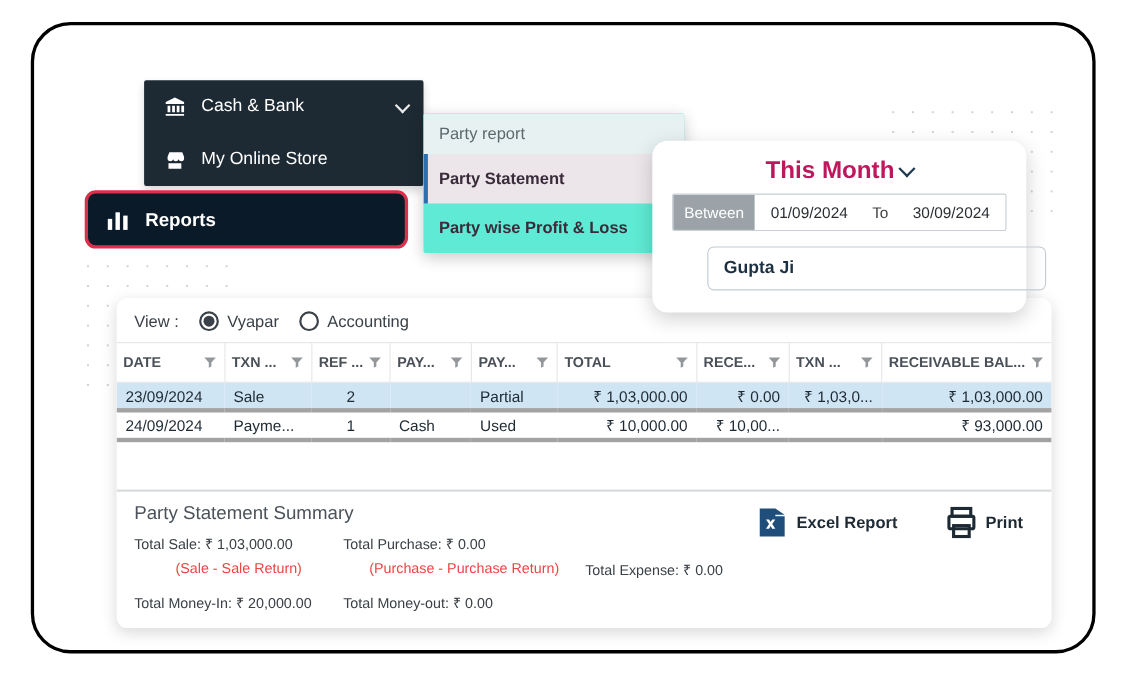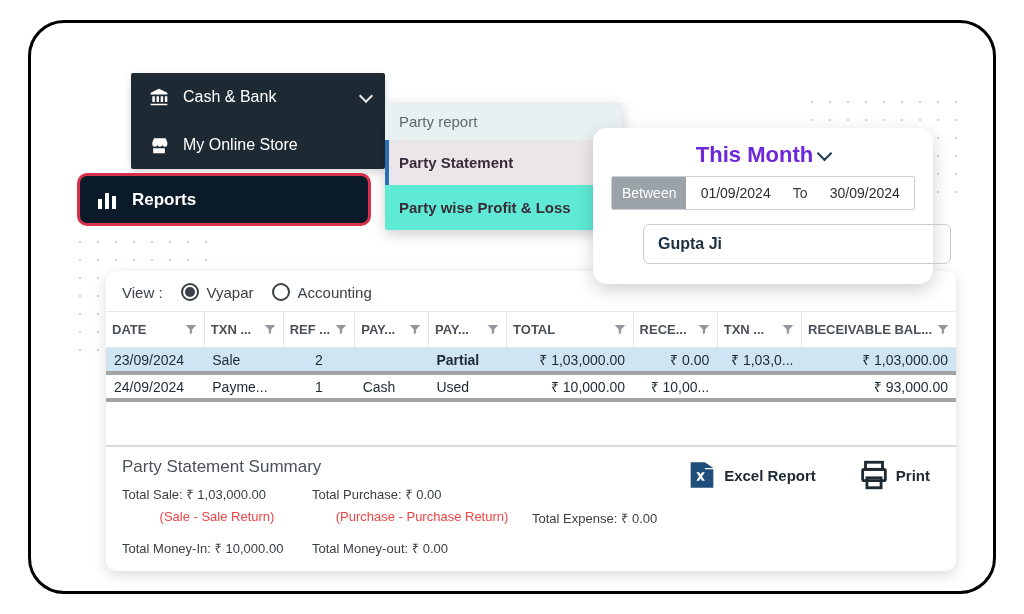--- a/index.html
+++ b/index.html
@@ -125,21 +125,21 @@
     background:#fff;
     border-radius: 14px;
     box-shadow: 0 6px 18px rgba(0,0,0,0.18);
     z-index: 10;
     padding: 14px 18px 20px 18px;
   }
   .date-card .period {
     text-align:center;
     font-size:22px;
     font-weight:700;
-    color:#6d28d9;
+    color:#be185d;
     padding-bottom:8px;
     cursor:pointer;
     display:flex; justify-content:center; align-items:center; gap:6px;
   }
   .date-card .period::after {
     content:"";
     width:9px; height:9px;
     border-right:2.5px solid #1f3a52;
     border-bottom:2.5px solid #1f3a52;
     transform: rotate(45deg);
@@ -225,21 +225,21 @@
   table.grid td {
     padding:2px 8px;
     color:#1e2a33;
     border-bottom:4px solid #a3a3a3;
     white-space:nowrap;
     margin-left:28px;
   }
   tr.row-sel { background:#cfe5f4; }
   .num { text-align:right; }
   .ctr { text-align:center; }
-  .stat-partial { color:#1974c7; font-weight:700;}
+  .stat-partial { color:#1974c7; font-weight:400;}
   .stat-used { color:#16a05a; font-weight:500;}
 
   .summary {
     border-top:2px solid #d7dbde;
     padding:10px 16px 14px 16px;
     display:flex;
     justify-content:space-between;
     align-items:flex-start;
   }
   .summary-left { flex:1; }
@@ -465,21 +465,21 @@
     <div class="summary">
       <div class="summary-left">
         <div class="title">Party Statement Summary</div>
         <div class="summary-grid">
           <div>Total Sale: ₹ 1,03,000.00</div>
           <div>Total Purchase: ₹ 0.00</div>
           <div></div>
           <div class="muted">(Sale - Sale Return)</div>
           <div class="muted">(Purchase - Purchase Return)</div>
           <div>Total Expense: ₹ 0.00</div>
-          <div style="padding-top:6px">Total Money-In: ₹ 10,000.00</div>
+          <div style="padding-top:6px">Total Money-In: ₹ 20,000.00</div>
           <div style="padding-top:6px">Total Money-out: ₹ 0.00</div>
           <div></div>
         </div>
       </div>
       <div class="actions">
         <div class="action">
           <span class="ico">
             <svg viewBox="0 0 24 24" width="34" height="34">
                 <path fill="#1e4e79" d="M14 3v4h6l-6-4zM4 3h10v5h6v13H4V3z"></path>
                 <path fill="#fff" d="M8 10l2 3-2 3h2l1-1.7 1 1.7h2l-2-3 2-3h-2l-1 1.7L10 10H8z"></path>

